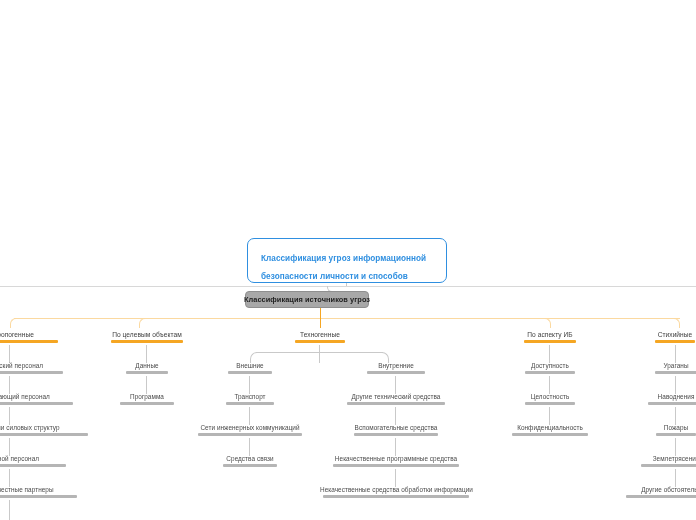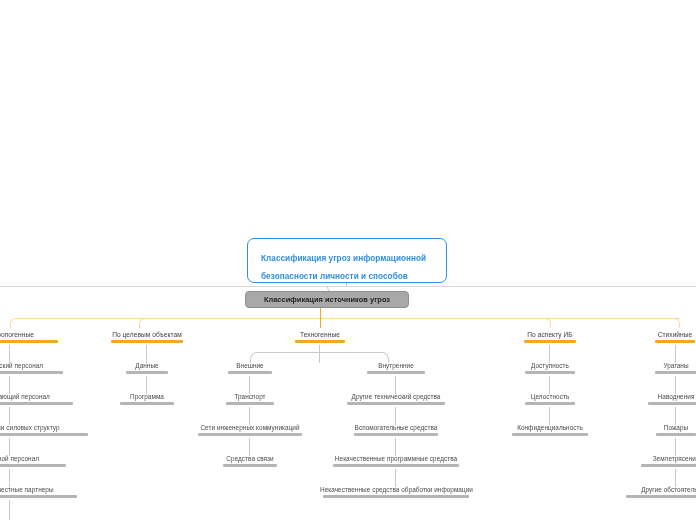--- a/index.html
+++ b/index.html
@@ -40,21 +40,21 @@
     position: absolute;
     left: 0; top: 286px;
     width: 696px; height: 1px;
     background: #d8d8d8;
   }
 
   
   .l1-node {
     position: absolute;
     left: 245px; top: 291px;
-    width: 164px; height: 17px;
+    width: 124px; height: 17px;
     background: #a8a8a8;
     border: 1px solid #8f8f8f;
     border-radius: 4px;
     display: flex;
     align-items: center;
     justify-content: center;
   }
   .l1-node .l1-text {
     color: #1f1f1f;
     font-weight: bold;

